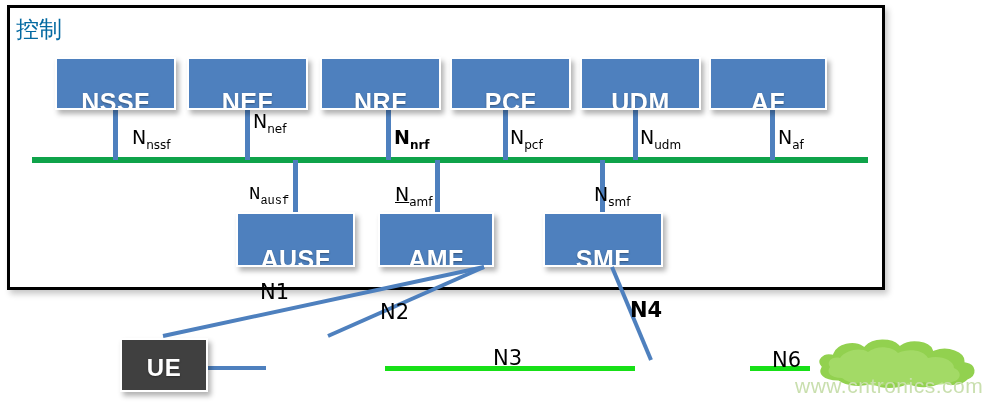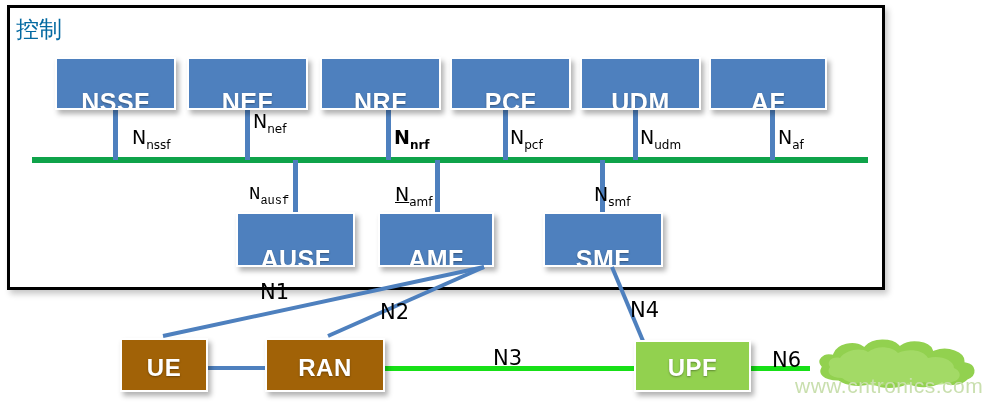--- a/index.html
+++ b/index.html
@@ -15,21 +15,21 @@
   .cp-title{position:absolute;left:16px;top:18px;font-size:23px;color:#0369a1;
             font-family:"DejaVu Sans","Liberation Sans",sans-serif;line-height:1;}
 
   
   .nf{position:absolute;box-sizing:border-box;border:2px solid #ffffff;
       box-shadow:3px 4px 5px rgba(0,0,0,.30);overflow:hidden;}
   .nf .lbl{position:absolute;left:0;right:0;bottom:-7px;text-align:center;
            font-size:25px;font-weight:bold;color:#ffffff;letter-spacing:.5px;
            text-shadow:0 1px 2px rgba(0,0,0,.35);line-height:1;white-space:nowrap;}
   .nf.blue{background:#4E80BE;}
-  .nf.azure{background:#a16207;}
+  .nf.azure{background:#404040;}
   .nf.green{background:#92D14F;}
   .nf.azure .lbl,.nf.green .lbl{bottom:10px;font-size:24px;}
 
   
   .bus{position:absolute;background:#0FA34A;height:6px;}
   .stem{position:absolute;background:#4E80BE;width:5px;}
   .greenlink{position:absolute;background:#17E017;height:5px;}
   .bluelink{position:absolute;background:#4E80BE;height:4px;}
 
   .nlabel{position:absolute;color:#000;font-size:19px;line-height:1;white-space:nowrap;
@@ -133,31 +133,25 @@
     <line x1="612" y1="267" x2="651" y2="360" stroke="#4E80BE" stroke-width="4"></line>
   </svg>
 
   <div class="bluelink" style="left:208px;top:366px;width:58px;"></div>
   <div class="greenlink" style="left:385px;top:366px;width:250px;"></div>
   <div class="greenlink" style="left:750px;top:366px;width:60px;"></div>
 
   <div class="nf azure" style="left:120px;top:338px;width:88px;height:54px;">
     <span class="lbl">UE</span>
   </div>
-  <div class="nf azure" style="left:265px;top:338px;width:120px;height:54px;">
-    <span class="lbl">RAN</span>
-  </div>
-  <div class="nf green" style="left:634px;top:340px;width:117px;height:52px;">
-    <span class="lbl">UPF</span>
-  </div>
 
   <div class="ifl" style="left:233px;top:282px;margin-left:27px;">N1</div>
   <div class="ifl" style="left:380px;top:302px;">N2</div>
   <div class="ifl" style="left:493px;top:348px;">N3</div>
-  <div class="ifl" style="left:630px;top:300px;">N4</div>
+  <div class="ifl" style="left:630px;top:300px;font-weight:bold;">N4</div>
   <div class="ifl" style="left:772px;top:350px;text-align:right;">N6</div>
 
   <svg class="cloud" viewBox="0 0 168 58">
     <g>
       <path d="M26,46 C10,46 4,38 8,31 C2,24 10,15 20,17
                C24,6 42,2 52,9 C60,0 80,0 88,8
                C98,1 118,3 122,13 C136,8 154,14 154,25
                C166,27 168,40 156,45 C150,51 138,52 130,48
                C120,54 104,54 96,49 C86,55 68,55 60,49
                C50,53 34,52 26,46 Z" fill="#92D14F" stroke="#ffffff" stroke-width="3"></path>

